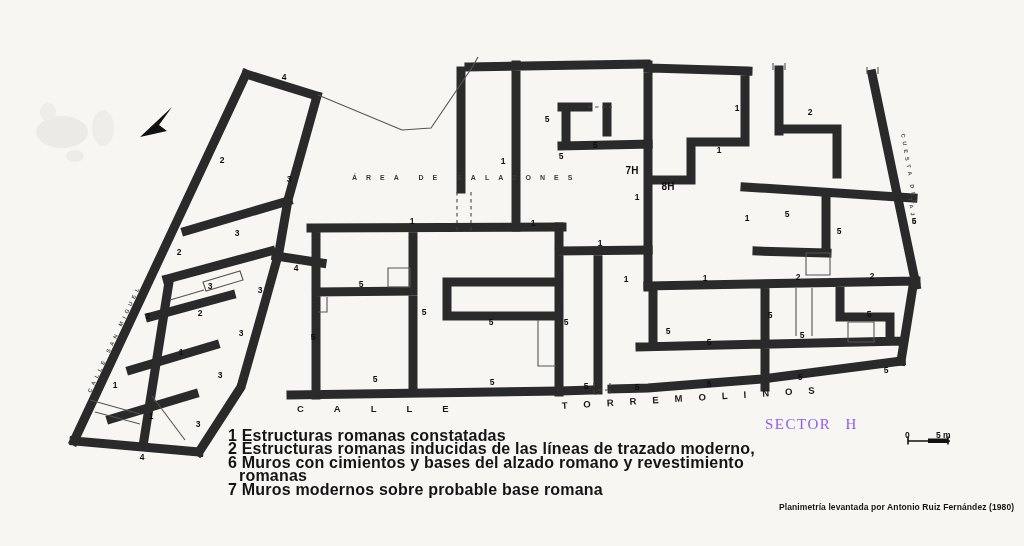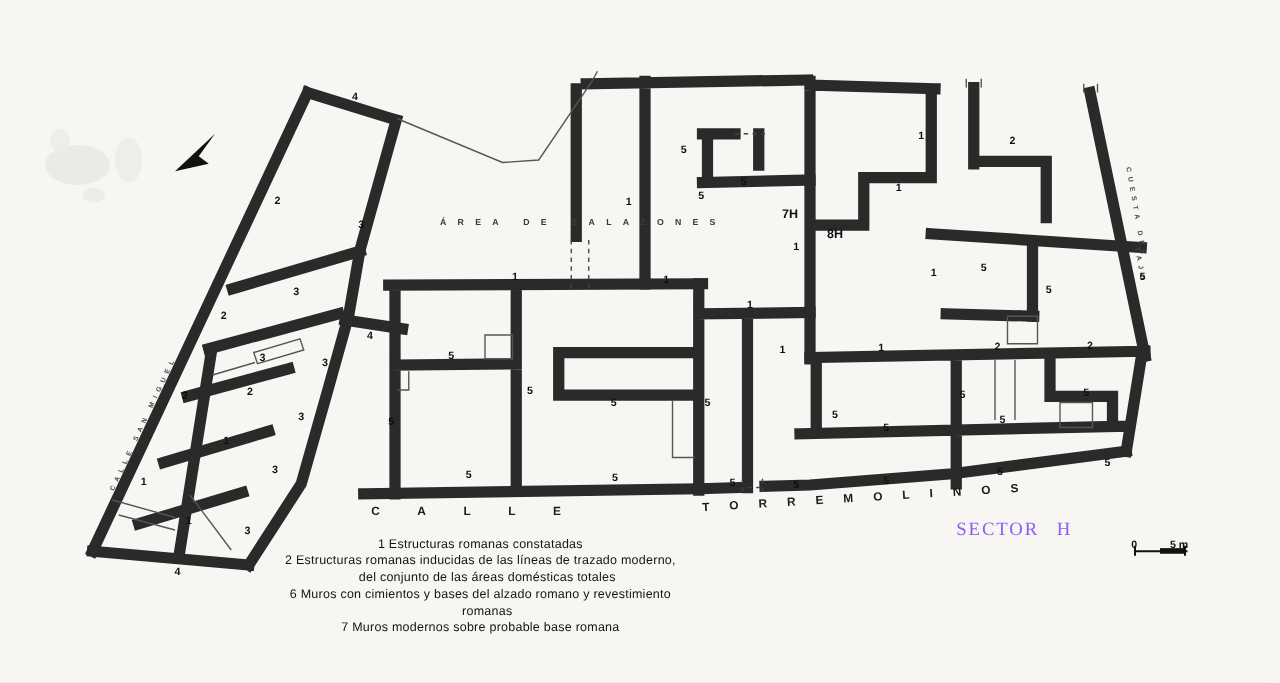--- a/index.html
+++ b/index.html
@@ -12,22 +12,22 @@
   .dashed{fill:none;stroke:#444;stroke-width:1.1;stroke-dasharray:3.5,3.5;}
   
   .num{font:bold 8.5px "Liberation Sans",sans-serif;fill:#0e0e0e;text-anchor:middle;}
   .ref{font-size:10px;}
   .street-big{font:bold 9.5px "Liberation Sans",sans-serif;fill:#1b1b1b;letter-spacing:30px;}
   .street-torre{font:bold 9.5px "Liberation Sans",sans-serif;fill:#1b1b1b;letter-spacing:16px;}
   .street-area{font:bold 7px "Liberation Sans",sans-serif;fill:#3a3a3a;letter-spacing:9px;}
   .street-tiny{font:bold 5.5px "Liberation Sans",sans-serif;fill:#4a4a4a;letter-spacing:4px;}
   .scale-num{font:bold 8.5px "Liberation Sans",sans-serif;fill:#111;}
   
-  .legend{position:absolute;left:228px;top:429px;font-size:10px;font-weight:normal;
-          line-height:13.4px;letter-spacing:0.2px;white-space:nowrap;text-align:center;}
+  .legend{position:absolute;left:228px;top:429px;font-size:16px;font-weight:bold;
+          line-height:13.4px;letter-spacing:0.2px;white-space:nowrap;}
   .legend-line.indent{padding-left:11px;}
   .sector-title{position:absolute;left:765px;top:416px;
           font-family:"Liberation Serif",serif;font-size:15px;letter-spacing:1.5px;
           word-spacing:9px;color:#8b5cf6;}
   .attribution{position:absolute;left:779px;top:502px;font-size:8.5px;font-weight:bold;
           color:#161616;letter-spacing:0.1px;}
 </style>
 </head>
 <body>
 
@@ -149,21 +149,21 @@
       <text class="scale-num" x="905" y="438">0</text>
       <text class="scale-num" x="936" y="438">5 m</text>
       <path d="M908,441 H950 M908,436.5 V444.5 M948,436.5 V444.5" stroke="#111" stroke-width="1.6" fill="none"></path>
       <rect x="928" y="438.5" width="20" height="4.5" fill="#111"></rect>
     </g>
   </svg>
 
   <div class="legend" id="legend">
       <div class="legend-line">1 Estructuras romanas constatadas</div>
       <div class="legend-line">2 Estructuras romanas inducidas de las líneas de trazado moderno,</div>
-      <div class="legend-line indent">del conjunto de las áreas domésticas totales</div>
       <div class="legend-line">6 Muros con cimientos y bases del alzado romano y revestimiento</div>
       <div class="legend-line indent">romanas</div>
       <div class="legend-line">7 Muros modernos sobre probable base romana</div>
     </div>
 
   <div class="sector-title">SECTOR H</div>
 
+  <div class="attribution">Planimetría levantada por Antonio Ruiz Fernández (1980)</div>
 </div>
 
 </body></html>

